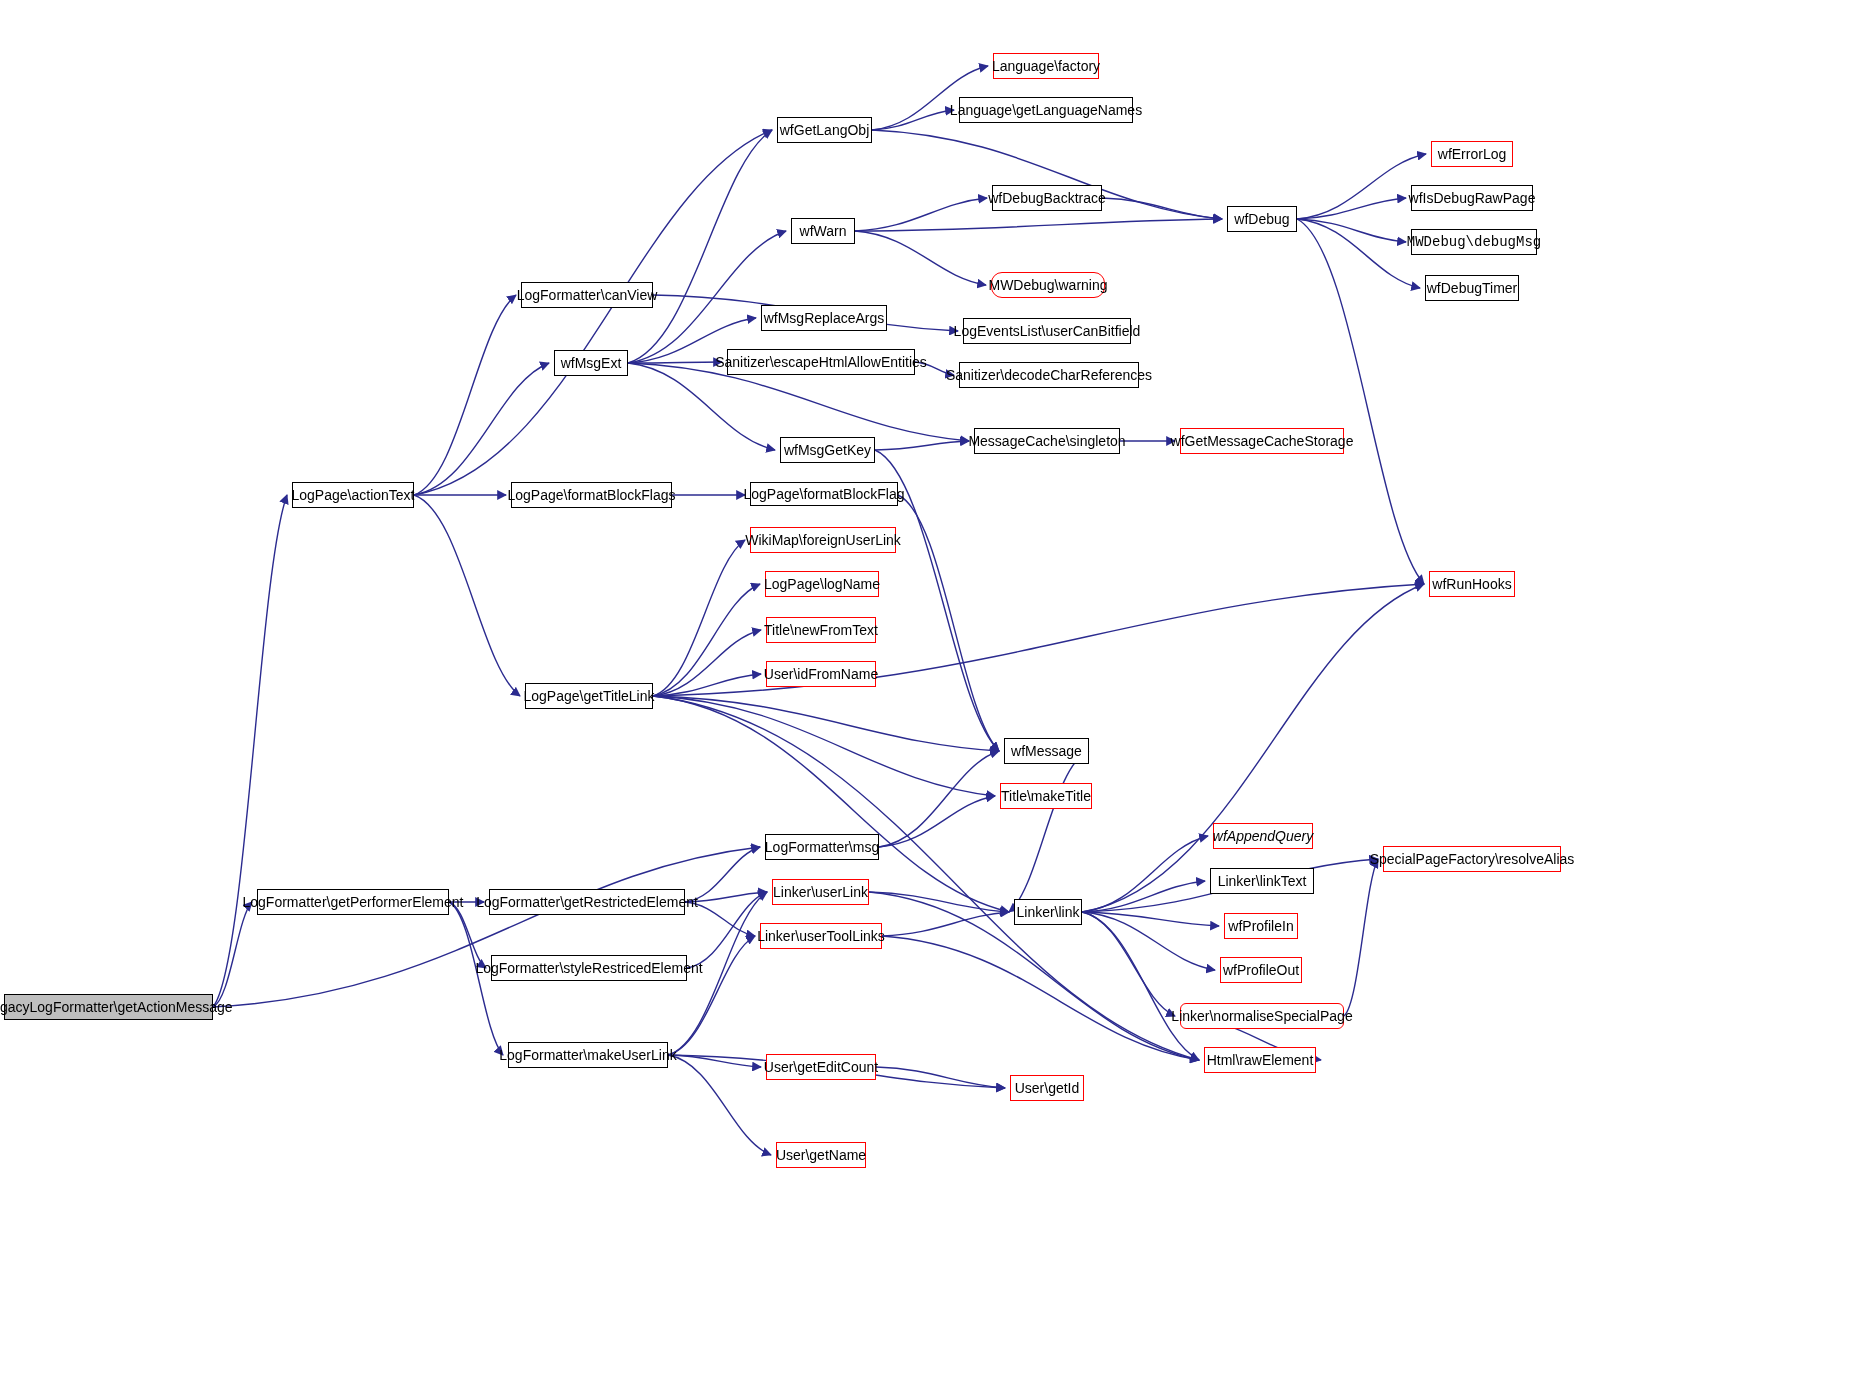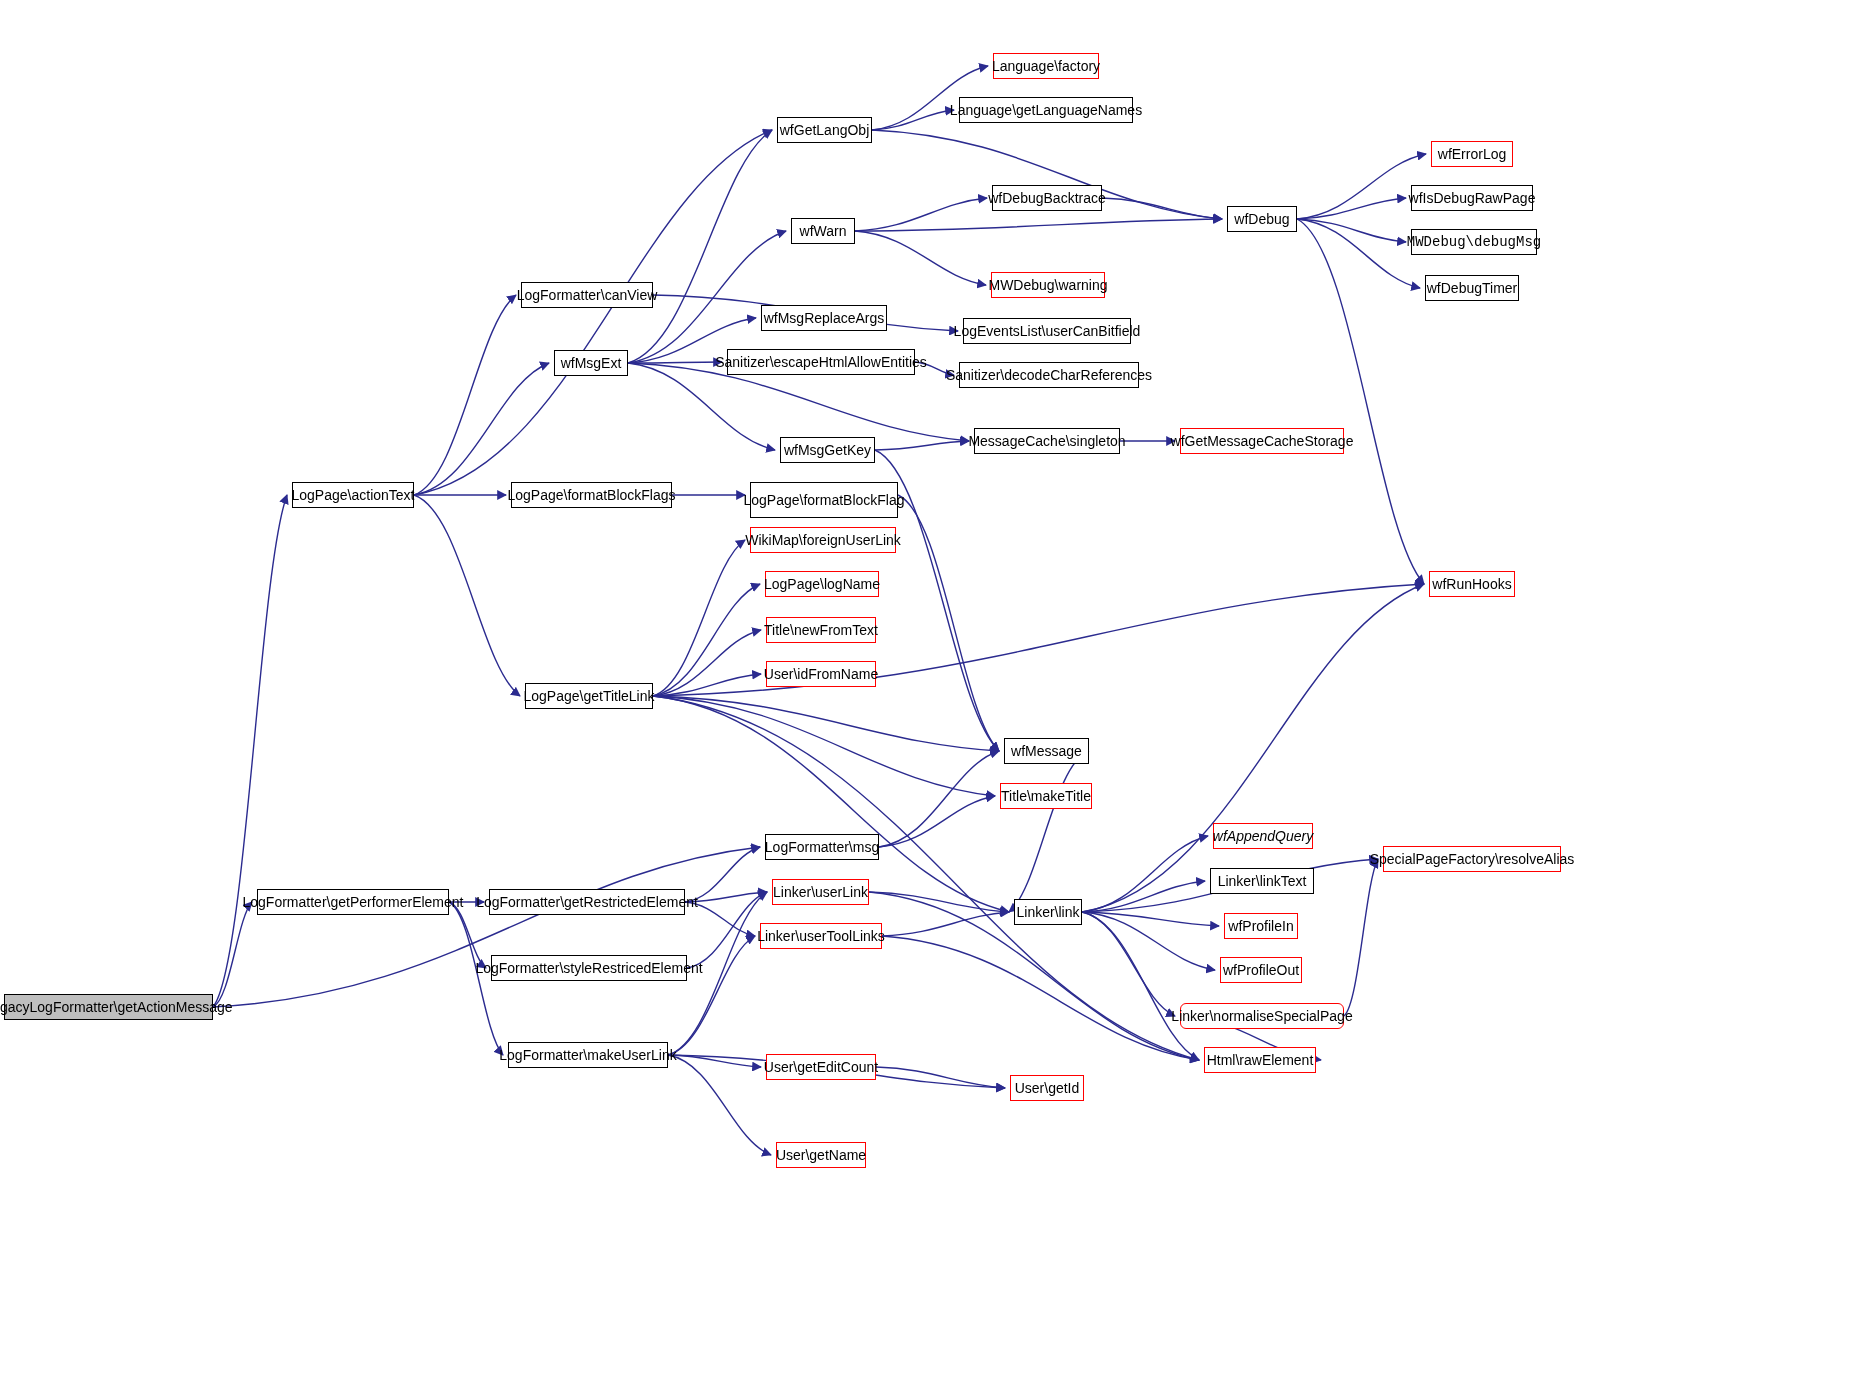--- a/index.html
+++ b/index.html
@@ -137,21 +137,21 @@
       </div>
       <div class="node" style="left: 761px; top: 305px; width: 126px; height: 26px;">
         <span>wfMsgReplaceArgs</span>
       </div>
       <div class="node" style="left: 727px; top: 349px; width: 188px; height: 26px;">
         <span>Sanitizer\escapeHtmlAllowEntities</span>
       </div>
       <div class="node" style="left: 780px; top: 437px; width: 95px; height: 26px;">
         <span>wfMsgGetKey</span>
       </div>
-      <div class="node" style="left: 750px; top: 482px; width: 148px; height: 36px;">
+      <div class="node" style="left: 750px; top: 482px; width: 148px; height: 24px;">
         <span>LogPage\formatBlockFlag</span>
       </div>
       <div class="node red" style="left: 750px; top: 527px; width: 146px; height: 26px;">
         <span>WikiMap\foreignUserLink</span>
       </div>
       <div class="node red" style="left: 765px; top: 571px; width: 114px; height: 26px;">
         <span>LogPage\logName</span>
       </div>
       <div class="node red" style="left: 766px; top: 617px; width: 110px; height: 26px;">
         <span>Title\newFromText</span>
@@ -182,21 +182,21 @@
       </div>
       <div class="node red" style="left: 993px; top: 53px; width: 106px; height: 26px;">
         <span>Language\factory</span>
       </div>
       <div class="node" style="left: 959px; top: 97px; width: 174px; height: 26px;">
         <span>Language\getLanguageNames</span>
       </div>
       <div class="node" style="left: 992px; top: 185px; width: 110px; height: 26px;">
         <span>wfDebugBacktrace</span>
       </div>
-      <div class="node red" style="left: 991px; top: 272px; width: 114px; height: 26px;">
+      <div class="node red" style="left: 991px; top: 272px; width: 114px; height: 26px; border-radius: 11px;">
         <span>MWDebug\warning</span>
       </div>
       <div class="node" style="left: 963px; top: 318px; width: 168px; height: 26px;">
         <span>LogEventsList\userCanBitfield</span>
       </div>
       <div class="node" style="left: 959px; top: 362px; width: 180px; height: 26px;">
         <span>Sanitizer\decodeCharReferences</span>
       </div>
       <div class="node" style="left: 974px; top: 428px; width: 146px; height: 26px;">
         <span>MessageCache\singleton</span>

